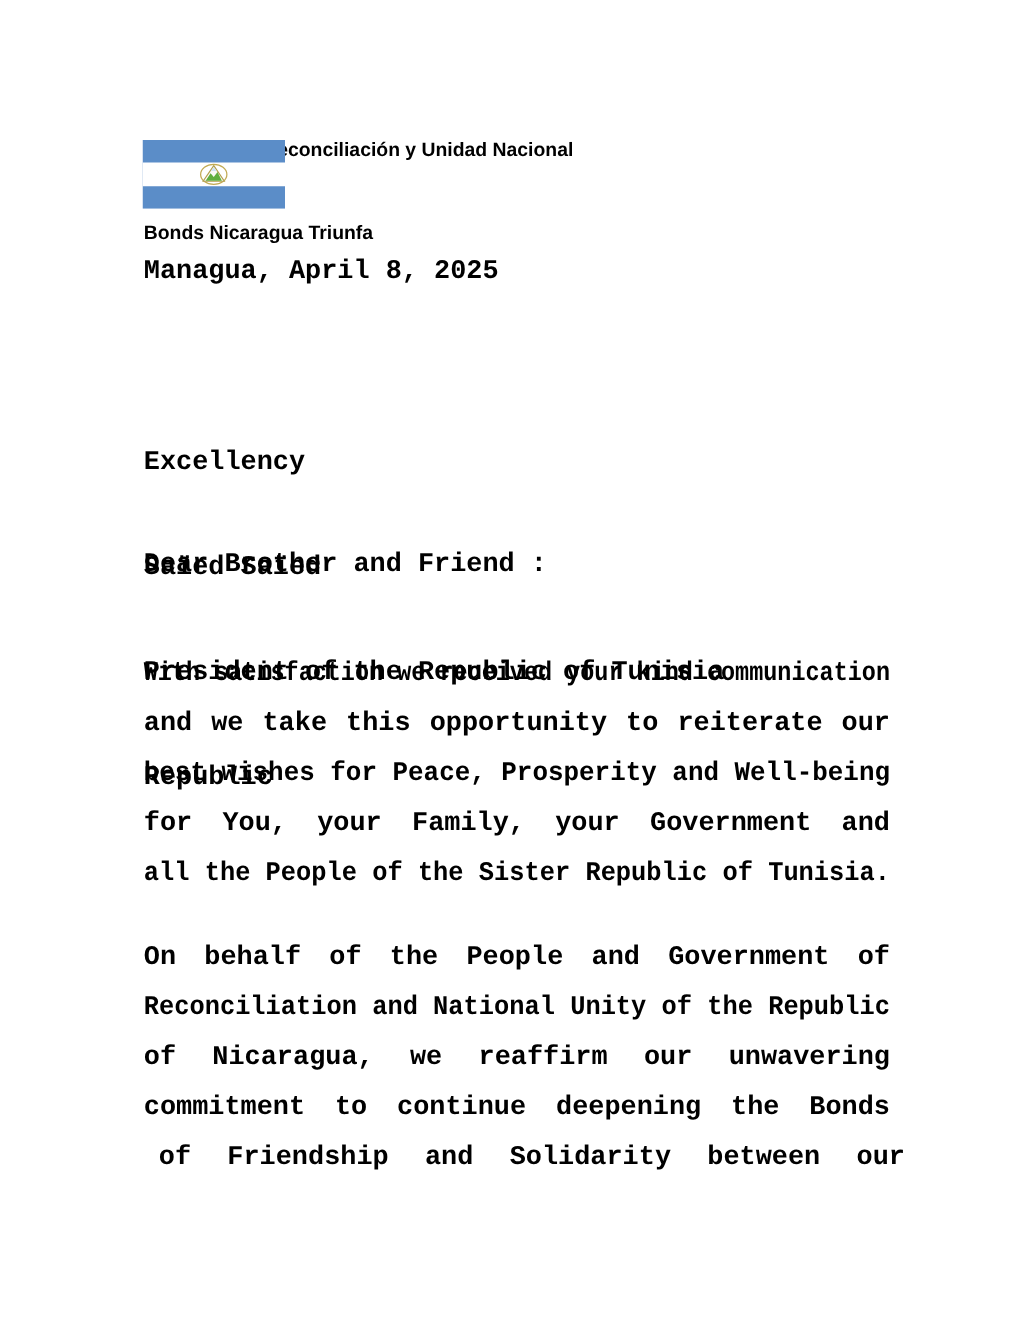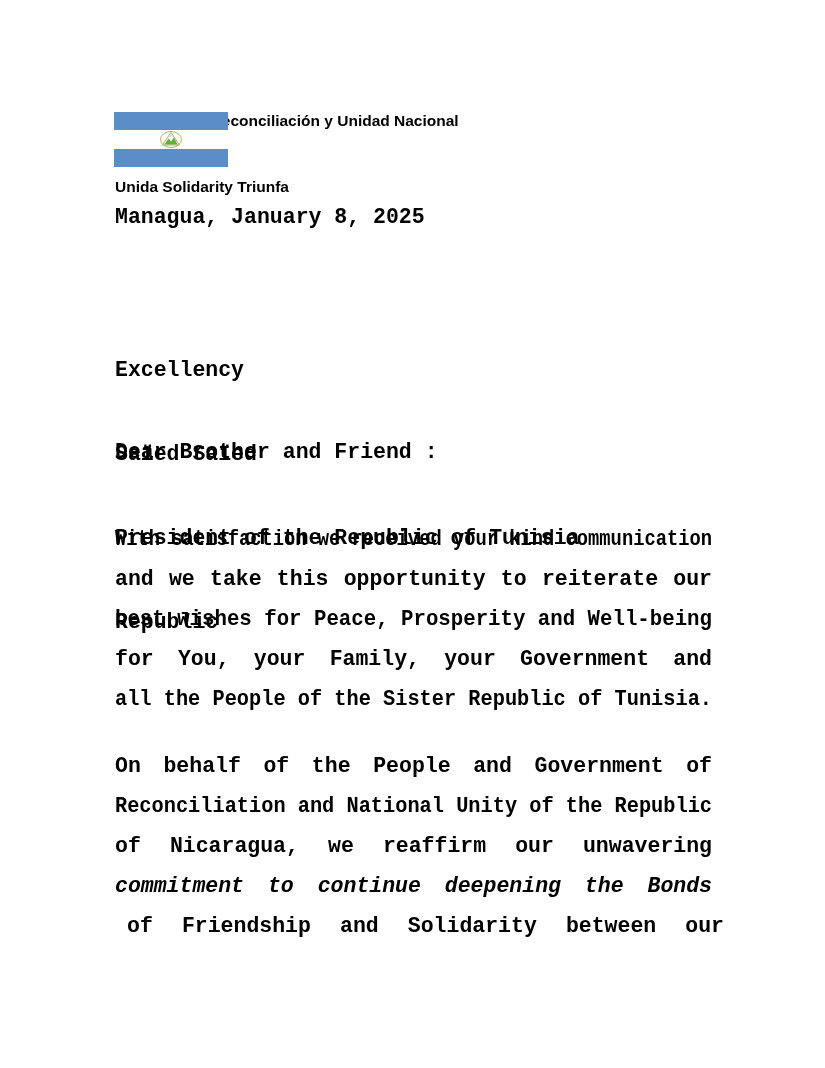--- a/index.html
+++ b/index.html
@@ -58,37 +58,37 @@
     white-space: pre;
   }
 </style>
 </head>
 <body>
 
 <div class="page">
 
   <div class="block letterhead">
     <div>Gobierno de Reconciliación y Unidad Nacional</div>
-    <div>Unida Solidarity Triunfa</div>
+    <div>Bonds Nicaragua Triunfa</div>
   </div>
 
   <div class="flag-wrap">
     <svg width="114" height="55" viewBox="0 0 114 55">
       <rect x="0" y="0" width="114" height="55" fill="#5b8dc8"></rect>
       <rect x="0" y="18" width="114" height="19" fill="#ffffff"></rect>
       <g>
         <ellipse cx="57" cy="27.5" rx="10.5" ry="8" fill="none" stroke="#c2ab55" stroke-width="1"></ellipse>
         <polygon points="57,20.5 48.5,33 65.5,33" fill="#f8f8f4" stroke="#b3a04e" stroke-width="0.9"></polygon>
         <polygon points="50.5,32.5 54.5,26.5 57,29.5 60,25.5 63.5,32.5" fill="#5fae3e"></polygon>
         <polygon points="57,21.5 54.8,24.8 59.2,24.8" fill="#cfe3f5"></polygon>
       </g>
     </svg>
   </div>
 
-  <div class="block mono dateline">Managua, January 8, 2025</div>
+  <div class="block mono dateline">Managua, April 8, 2025</div>
 
   <div class="block mono recipient">
     <div>Excellency</div>
     <div>Saïed Saïed</div>
     <div>President of the Republic of Tunisia</div>
     <div>Republic</div>
   </div>
 
   <div class="block mono salutation">Dear Brother and Friend :</div>
 
@@ -97,17 +97,17 @@
     <div class="jline"><span style="word-spacing: 2.34152px;">and we take this opportunity to reiterate our</span></div>
     <div class="jline"><span style="transform-origin: left center; transform: scaleX(0.963972);">best wishes for Peace, Prosperity and Well-being</span></div>
     <div class="jline"><span style="word-spacing: 11.3333px;">for You, your Family, your Government and</span></div>
     <div class="jline"><span style="transform-origin: left center; transform: scaleX(0.944317);">all the People of the Sister Republic of Tunisia.</span></div>
   </div>
 
   <div class="block mono paragraph para-2">
     <div class="jline"><span style="word-spacing: 9.71429px; text-align: center;">On behalf of the People and Government of</span></div>
     <div class="jline"><span style="transform-origin: left center; transform: scaleX(0.944317);">Reconciliation and National Unity of the Republic</span></div>
     <div class="jline"><span style="word-spacing: 16.1812px;">of Nicaragua, we reaffirm our unwavering</span></div>
-    <div class="jline"><span style="word-spacing: 11.0219px; font-style: italic;">commitment to continue deepening the Bonds</span></div>
+    <div class="jline"><span style="word-spacing: 11.0219px;">commitment to continue deepening the Bonds</span></div>
     <div class="jline"><span style="word-spacing: 16.1812px; margin-left: 12px;">of Friendship and Solidarity between our</span></div>
   </div>
 
 </div>
 
 </body></html>

